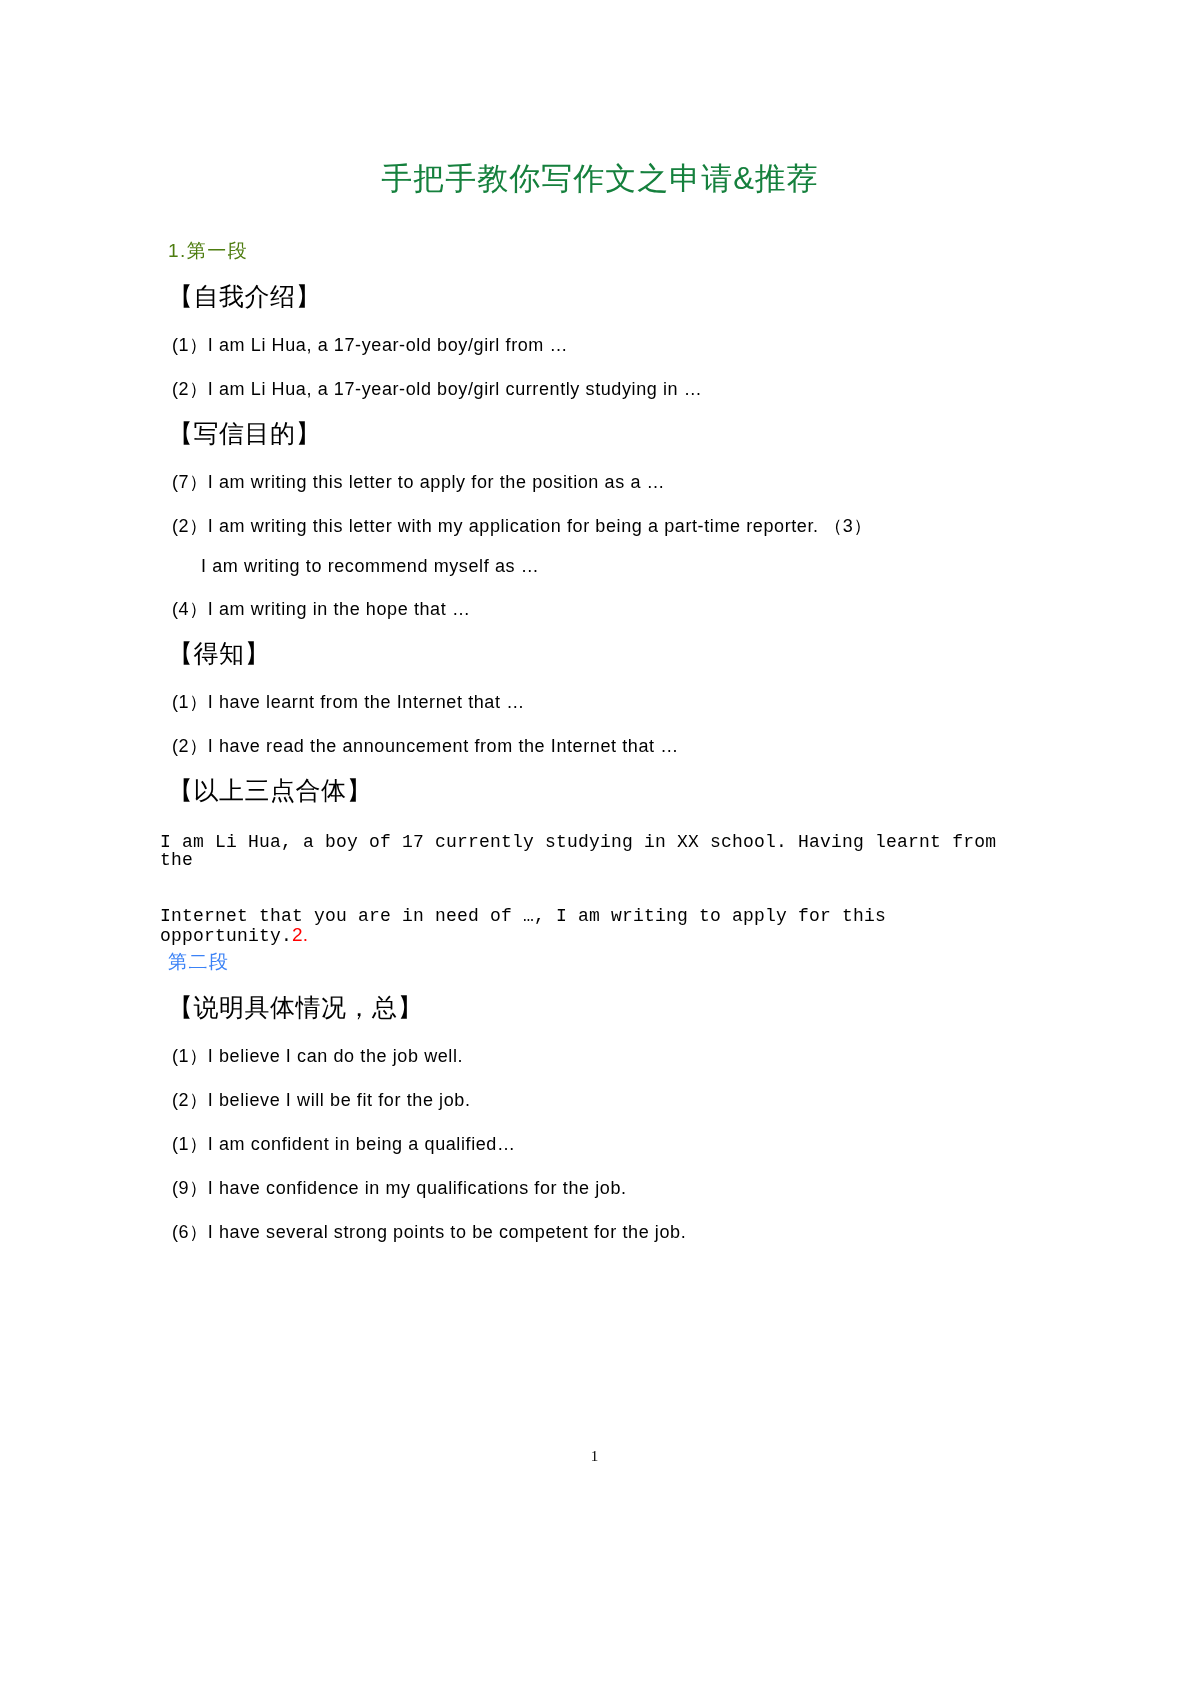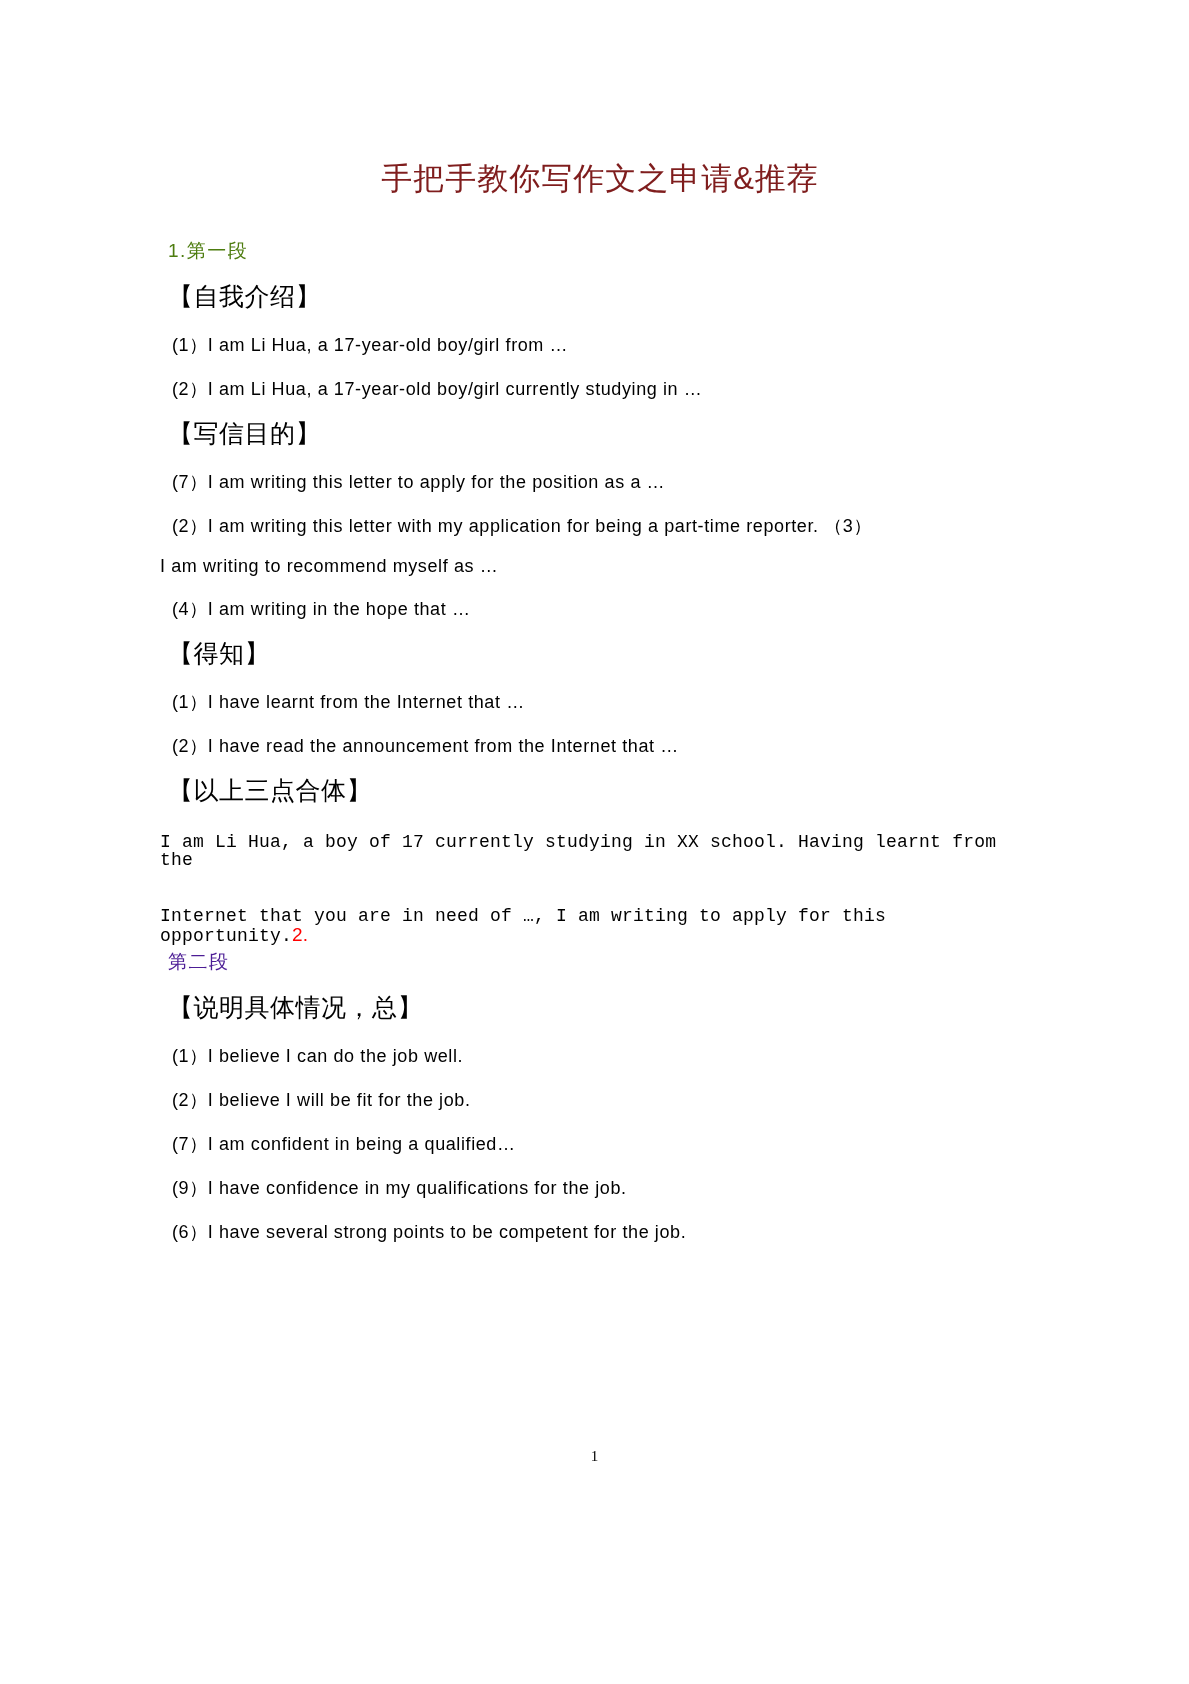--- a/index.html
+++ b/index.html
@@ -28,34 +28,34 @@
     width: 880px;
   }
   .doc-title {
     text-align: center;
     font-family: "Liberation Sans", "DejaVu Sans", sans-serif;
     font-size: 31px;
     font-weight: 400;
     letter-spacing: 1px;
     margin: 0;
     padding-top: 158px;
-    color: #7f1d1d;
+    color: #15803d;
     white-space: nowrap;
   }
   .red-heading {
     color: #4d7c0f;
     font-family: "Liberation Sans", "DejaVu Sans", sans-serif;
     font-size: 19px;
     letter-spacing: 1.5px;
     margin: 0;
     padding-top: 38px;
     padding-left: 8px;
   }
   .red-heading-cont {
-    color: #4c1d95;
+    color: #3b82f6;
     font-family: "Liberation Sans", "DejaVu Sans", sans-serif;
     font-size: 19px;
     letter-spacing: 1.5px;
     margin: 0;
     padding-top: 4px;
     padding-left: 8px;
   }
   .bracket-heading {
     font-family: "Liberation Sans", "DejaVu Sans", sans-serif;
     font-size: 25px;
@@ -111,38 +111,38 @@
 
     <div class="red-heading">1.第一段</div>
 
     <div class="bracket-heading">【自我介绍】</div>
     <div class="line">(1）I am Li Hua, a 17-year-old boy/girl from …</div>
     <div class="line">(2）I am Li Hua, a 17-year-old boy/girl currently studying in …</div>
 
     <div class="bracket-heading">【写信目的】</div>
     <div class="line">(7）I am writing this letter to apply for the position as a …</div>
     <div class="line">(2）I am writing this letter with my application for being a part-time reporter. （3）</div>
-    <div class="line line-tight" style="padding-left:0;">I am writing to recommend myself as …</div>
+    <div class="line line-tight" style="padding-left:0;margin-left:41px;">I am writing to recommend myself as …</div>
     <div class="line">(4）I am writing in the hope that …</div>
 
     <div class="bracket-heading">【得知】</div>
     <div class="line">(1）I have learnt from the Internet that …</div>
     <div class="line">(2）I have read the announcement from the Internet that …</div>
 
     <div class="bracket-heading">【以上三点合体】</div>
     <div class="para" style="padding-top:26px;">I am Li Hua, a boy of 17 currently studying in XX school. Having learnt from the</div>
     <div class="para" style="padding-top:38px;">
       <span>Internet that you are in need of …, I am writing to apply for this opportunity.</span><span class="red-inline">2.</span>
     </div>
 
     <div class="red-heading-cont">第二段</div>
 
     <div class="bracket-heading">【说明具体情况，总】</div>
     <div class="line">(1）I believe I can do the job well.</div>
     <div class="line">(2）I believe I will be fit for the job.</div>
-    <div class="line">(7）I am confident in being a qualified…</div>
+    <div class="line">(1）I am confident in being a qualified…</div>
     <div class="line">(9）I have confidence in my qualifications for the job.</div>
     <div class="line">(6）I have several strong points to be competent for the job.</div>
 
   </div>
 
   <div class="page-number">1</div>
 </div>
 
 </body></html>

